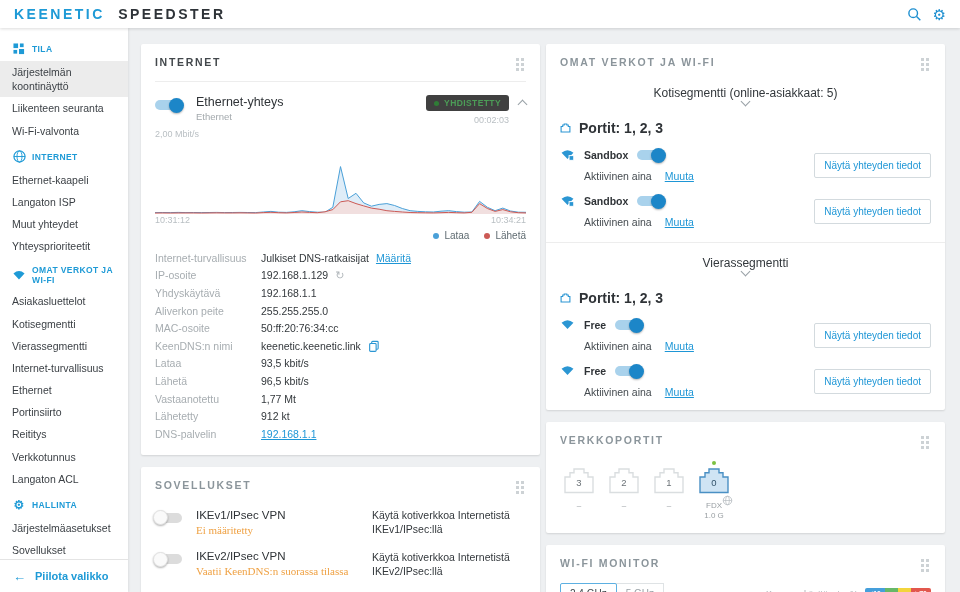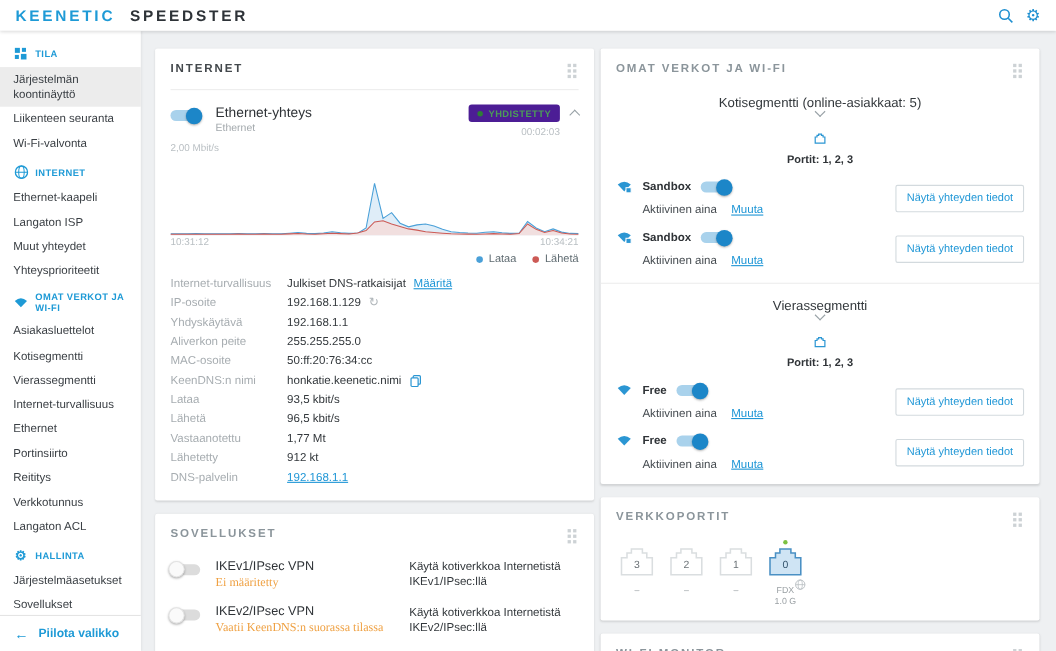--- a/index.html
+++ b/index.html
@@ -48,21 +48,21 @@
   .toggle.off { background:#dcdcdc; }
   .toggle.off .knob { left:-2px; right:auto; background:#fafafa; border:1px solid #e2e2e2; }
 
   
   .conn-row { display:flex; align-items:flex-start; margin-top:13px; }
   .conn-row .toggle { margin-top:5px; }
   .conn-names { margin-left:14px; }
   .conn-name { font-size:12.5px; color:#2f3337; }
   .conn-sub { font-size:9.5px; color:#a3a9ad; margin-top:2px; }
   .conn-right { margin-left:auto; display:flex; align-items:flex-start; gap:10px; }
-  .badge { background:#4c1d95; color:#4c9d57; font-size:8.5px; font-weight:bold; letter-spacing:.4px;
+  .badge { background:#404040; color:#4c9d57; font-size:8.5px; font-weight:bold; letter-spacing:.4px;
            padding:3px 8px; border-radius:3px; display:flex; align-items:center; gap:5px; }
   .bdot { width:5px; height:5px; border-radius:50%; background:#2f7d36; }
   .uptime { font-size:9px; color:#b9bfc3; text-align:right; margin-top:4px; }
   .chev { width:7px; height:7px; border-style:solid; border-color:#98a1a6; border-width:0 1.5px 1.5px 0; display:inline-block; cursor:pointer; }
   .chev.up { transform:rotate(-135deg); margin-top:6px; }
   .chev.down { transform:rotate(45deg); margin-top:-2px; }
 
   .ylab { font-size:9px; color:#b9bfc3; margin-top:4px; }
   svg.traffic { display:block; width:371px; height:74px; margin-top:1px; }
   .xaxis { display:flex; justify-content:space-between; font-size:9px; color:#b9bfc3; margin-top:1px; }
@@ -85,21 +85,21 @@
   .app-name { font-size:11.5px; color:#2f3337; }
   .app-status { font-size:11px; color:#efa143; margin-top:3px; line-height:1.25;font-family:Liberation Serif, serif; }
   .app-desc { margin-left:10px; font-size:10.5px; color:#33383c; flex:1; align-self:center; line-height:1.3; }
   .apps-btn { margin-top:15px; display:inline-block; border:1px solid #cfd6da; color:#1e96d6; background:#fff;
               font-size:10.5px; padding:6px 10px; border-radius:2px; cursor:pointer; font-family:inherit; }
 
   
   .seg-head { display:flex; align-items:center; justify-content:space-between; margin-top:13px;
               font-size:12px; color:#33383c;flex-direction:column; }
   .seg-div { border-top:1px solid #ededed; margin:14px -14px 0; }
-  .ports-line { display:flex; align-items:center; gap:8px; margin-top:15px; font-size:10px; font-weight:bold; color:#2f3337;flex-direction:column; }
+  .ports-line { display:flex; align-items:center; gap:8px; margin-top:15px; font-size:14px; font-weight:bold; color:#2f3337; }
   .net-block { display:flex; align-items:center; margin-top:13px; }
   .net-left { flex:1; }
   .net-row1 { display:flex; align-items:center; gap:9px; }
   .ssid { font-size:10.5px; font-weight:bold; color:#2f3337; }
   .net-row2 { margin-left:24px; margin-top:9px; font-size:10.5px; color:#454b50; display:flex; gap:13px; align-items:center; }
   .net-btn { border:1px solid #d3dade; color:#1e96d6; background:#fff; font-size:10px; padding:6px 9px;
              border-radius:2px; cursor:pointer; flex:none; font-family:inherit; }
 
   
   .ports-row { display:flex; gap:11px; margin-top:10px; padding-left:2px; }
@@ -290,21 +290,21 @@
             </div>
             <div class="drow">
               <span class="dlabel">MAC-osoite</span>
               <span class="dval">
                 <span>50:ff:20:76:34:cc</span>
               </span>
             </div>
             <div class="drow">
               <span class="dlabel">KeenDNS:n nimi</span>
               <span class="dval">
-                <span>honkatie.keenetic.nimi</span>
+                <span>keenetic.keenetic.link</span>
                 <span class="cic">
                   <svg width="12" height="12" viewBox="0 0 13 13">
                     <rect x="4" y="1.5" width="7" height="8.5" rx="1" fill="#fff" stroke="#2b96d3" stroke-width="1.2"></rect>
                     <rect x="1.8" y="3.8" width="7" height="8.5" rx="1" fill="#fff" stroke="#2b96d3" stroke-width="1.2"></rect>
                   </svg>
                 </span>
               </span>
             </div>
             <div class="drow">
               <span class="dlabel">Lataa</span>

